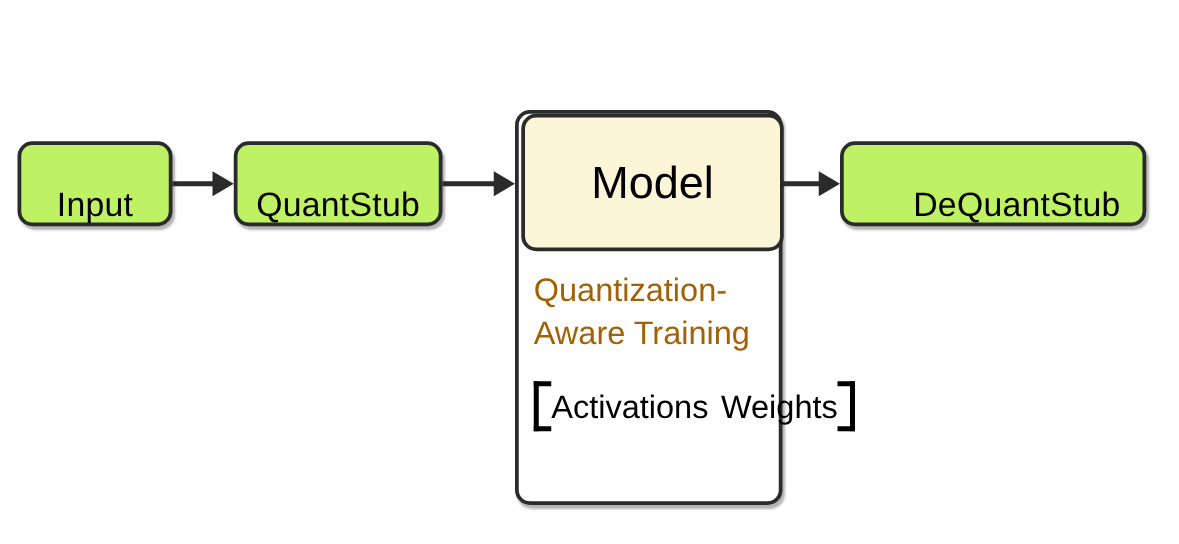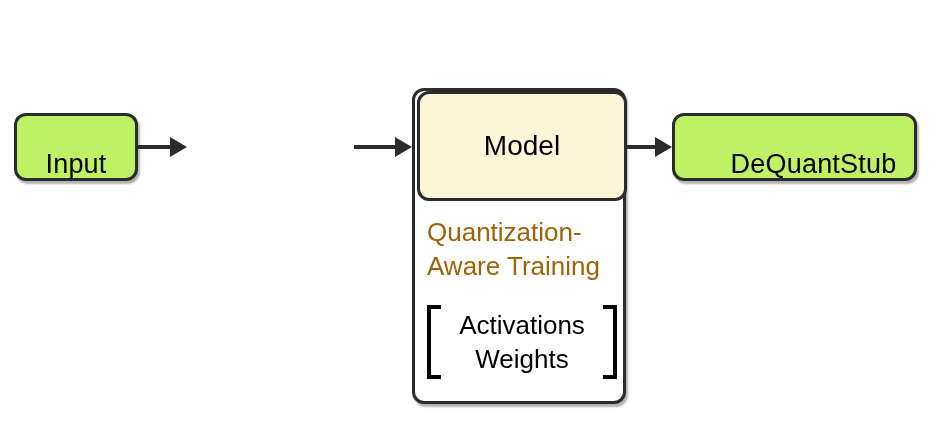--- a/index.html
+++ b/index.html
@@ -59,21 +59,21 @@
     top: 0px;
     width: 210px;
     height: 110px;
     box-sizing: border-box;
     background: #fcf5d8;
     border: 3px solid #2b2b2b;
     border-radius: 12px;
     display: flex;
     align-items: center;
     justify-content: center;
-    font-size: 28px;
+    font-size: 36px;
     color: #000000;
   }
   #model-body {
     position: absolute;
     left: 0px;
     top: 112px;
     width: 208px;
     padding: 0 0 0 12px;
     box-sizing: border-box;
   }
@@ -97,24 +97,25 @@
     flex: none;
     box-sizing: border-box;
     border-top: 4px solid #000;
     border-bottom: 4px solid #000;
   }
   .bracket-left  { border-left: 4px solid #000; }
   .bracket-right { border-right: 4px solid #000; }
   #bracket-items {
     flex: 1 1 auto;
     display: flex;
-    flex-direction: column;
+    flex-direction: row;
     align-items: center;
     justify-content: center;
     padding: 3px 0;
+    gap: 10px;
   }
   .bracket-item {
     font-size: 26px;
     line-height: 34px;
     color: #000;
     white-space: nowrap;
   }
 
   
   .arrow { position: absolute; }
@@ -151,20 +152,23 @@
 
   <div class="node" id="node-input">
     <span>Input</span>
   </div>
 
   <div class="arrow" id="arrow-1">
     <div class="arrow-line"></div>
     <div class="arrow-head"></div>
   </div>
 
+  <div class="node" id="node-quantstub">
+    <span>QuantStub</span>
+  </div>
 
   <div class="arrow" id="arrow-2">
     <div class="arrow-line"></div>
     <div class="arrow-head"></div>
   </div>
 
   <div id="model-group">
 
     <div id="model-header">
       <span>Model</span>

